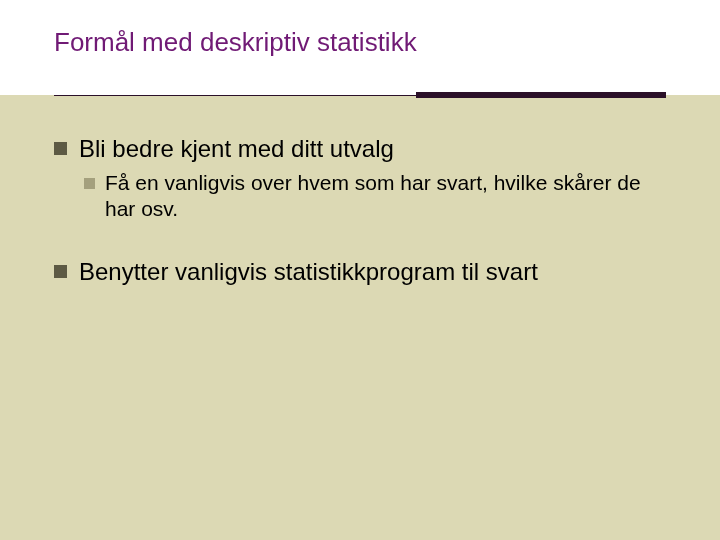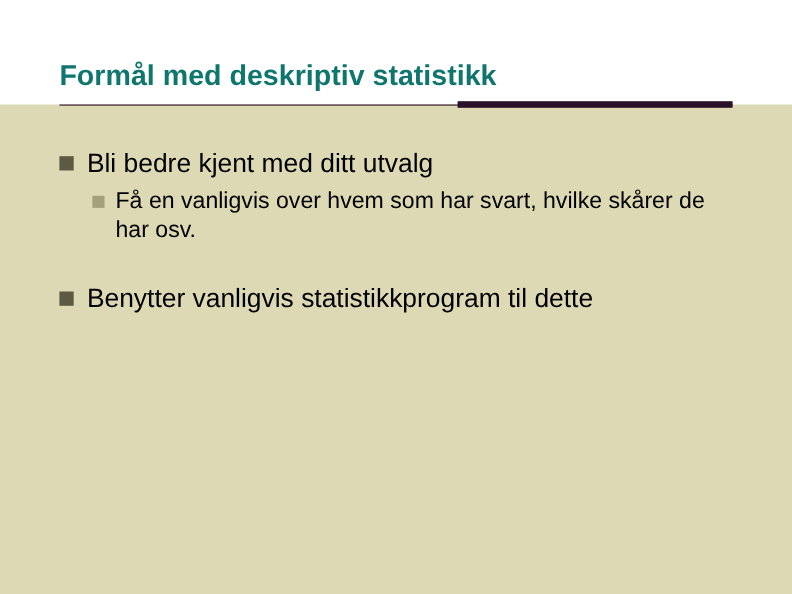--- a/index.html
+++ b/index.html
@@ -26,24 +26,23 @@
     background: #dcd9b4; 
   }
   .title-area {
     position: absolute;
     left: 54px;
     top: 28px;
     width: 612px;
   }
   .title-text {
     font-size: 26px;
-    font-weight: bold;
-    color: #0f766e;
+    font-weight: normal;
+    color: #701a75;
     line-height: 1.15;
-    margin-top: 26px;
   }
   .title-rule-wrap {
     position: absolute;
     left: 54px;
     top: 92px;
     width: 612px;
     height: 8px;
   }
   .title-rule-full {
     position: absolute;
@@ -131,18 +130,18 @@
 
     <div class="bullet-row lvl2">
       <div class="sq"></div>
       <div class="txt">Få en vanligvis over hvem som har svart, hvilke skårer de har osv.</div>
     </div>
 
     <div class="gap"></div>
 
     <div class="bullet-row lvl1">
       <div class="sq"></div>
-      <div class="txt">Benytter vanligvis statistikkprogram til dette</div>
+      <div class="txt">Benytter vanligvis statistikkprogram til svart</div>
     </div>
 
   </div>
 
 </div>
 
 </body></html>

